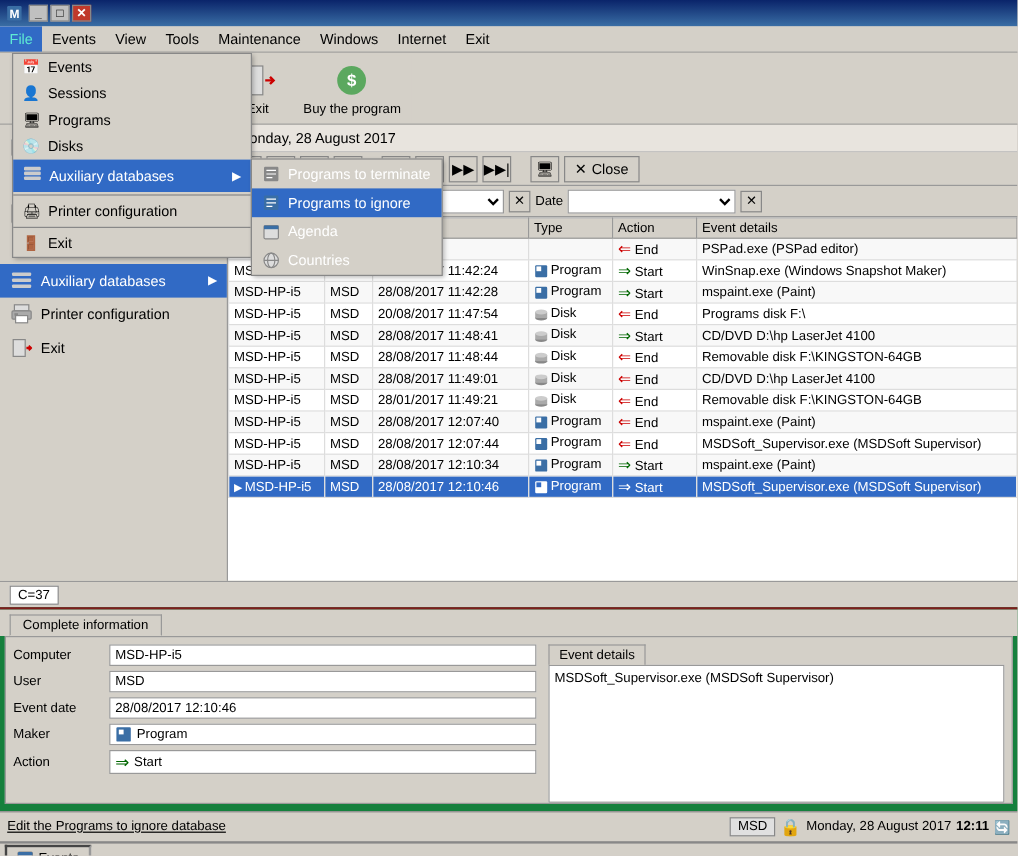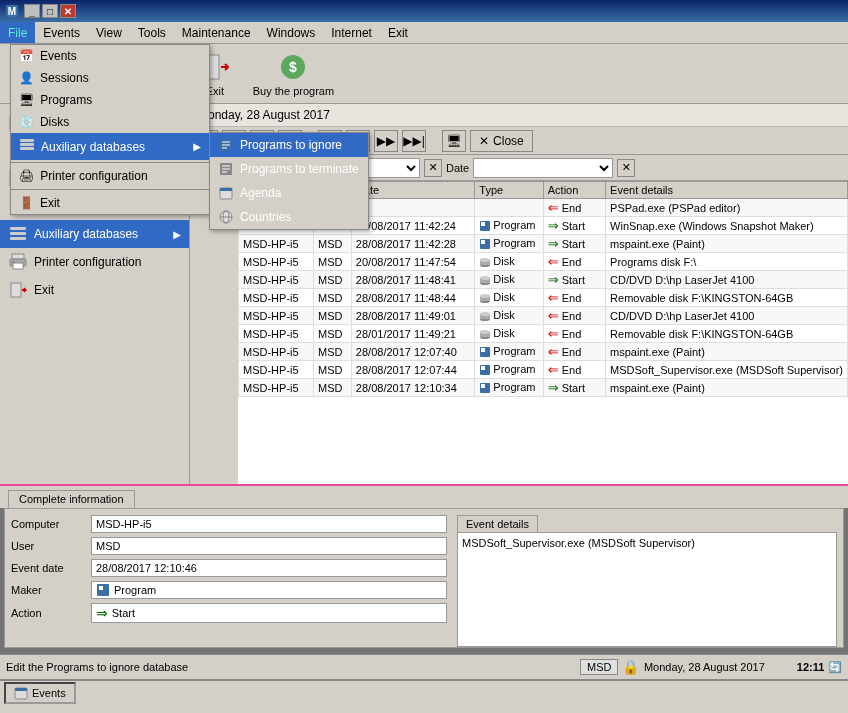--- a/index.html
+++ b/index.html
@@ -76,45 +76,45 @@
     .info-left { flex: 1; }
     .info-row { display: flex; align-items: center; margin-bottom: 4px; font-size: 11px; }
     .info-label { width: 80px; font-size: 11px; }
     .info-value { background: white; border: 1px solid #999; padding: 1px 4px; flex: 1; font-size: 11px; min-height: 18px; display: flex; align-items: center; gap: 4px; }
     .info-right { width: 380px; }
     .info-detail-tab { background: #d4d0c8; border: 1px solid #999; border-bottom: none; padding: 2px 8px; font-size: 11px; display: inline-block; }
     .info-detail-content { background: white; border: 1px solid #999; padding: 4px; height: 115px; font-size: 11px; }
 
     
     #bottombar { background: #d4d0c8; height: 25px; display: flex; align-items: center; padding: 0 6px; border-top: 1px solid #888; font-size: 11px; gap: 8px; }
-    .status-text { flex: 1; }
+    .status-text { flex: 1; text-decoration: underline; }
     .status-right { display: flex; align-items: center; gap: 4px; }
     .status-user { background: #e0e0e0; border: 1px solid #888; padding: 1px 6px; }
     .status-lock { font-size: 14px; }
     .status-date { }
-    .status-time { font-weight: bold; margin-left: 28px; }
+    .status-time { font-weight: bold; }
 
     
     #taskbar { background: #d4d0c8; height: 25px; display: flex; align-items: center; padding: 0 4px; border-top: 2px solid #888; }
     .taskbar-btn { background: #d4d0c8; border: 2px inset #999; padding: 2px 8px; font-size: 11px; cursor: pointer; display: flex; align-items: center; gap: 4px; }
 
     
     #dropdown-overlay { position: absolute; top: 0; left: 0; width: 100%; height: 100%; z-index: 100; pointer-events: none; }
     .dropdown { position: absolute; background: #d4d0c8; border: 1px solid #888; box-shadow: 2px 2px 4px rgba(0,0,0,0.3); min-width: 160px; font-size: 12px; pointer-events: all; }
     .dropdown-item { display: flex; align-items: center; gap: 6px; padding: 4px 8px; cursor: pointer; position: relative; }
     .dropdown-item:hover, .dropdown-item.active { background: #316ac5; color: white; }
     .dropdown-item .submenu-arrow { margin-left: auto; font-size: 10px; }
     .dropdown-separator { border-top: 1px solid #888; margin: 2px 0; }
     .submenu { position: absolute; left: 100%; top: 0; background: #d4d0c8; border: 1px solid #888; box-shadow: 2px 2px 4px rgba(0,0,0,0.3); min-width: 160px; }
     .submenu-item { display: flex; align-items: center; gap: 6px; padding: 4px 8px; cursor: pointer; }
     .submenu-item:hover, .submenu-item.active { background: #316ac5; color: white; }
     .sub-icon { width: 16px; height: 16px; display: flex; align-items: center; justify-content: center; }
 
     
-    #table-container { overflow-y: auto; overflow-x: hidden; margin-left: 48px; }
+    #table-container { overflow-y: auto; overflow-x: hidden; }
     ::-webkit-scrollbar { width: 16px; }
     ::-webkit-scrollbar-track { background: #d4d0c8; }
     ::-webkit-scrollbar-thumb { background: #a0a0a0; border: 1px solid #888; }
   </style>
 </head>
 <body>
 
 <div style="position: relative; width: 848px; height: 713px; overflow: hidden;">
 
   <div id="titlebar">
@@ -465,28 +465,42 @@
     <td>MSD-HP-i5</td>
     <td>MSD</td>
     <td>28/08/2017 12:10:34</td>
     <td><svg width="12" height="12" viewBox="0 0 12 12" style="vertical-align:middle;margin-right:2px">
                     <rect x="1" y="1" width="10" height="10" rx="1" fill="#3a6ea5"></rect>
                     <rect x="2" y="2" width="4" height="4" fill="white"></rect>
                   </svg>Program</td>
     <td><span style="color:#060;font-size:13px;">⇒</span> Start</td>
     <td>mspaint.exe  (Paint)</td>
   </tr>
+              <tr class="selected">
+    <td><span style="font-size:9px; margin-right:2px;">▶</span>MSD-HP-i5</td>
+    <td>MSD</td>
+    <td>28/08/2017 12:10:46</td>
+    <td><svg width="12" height="12" viewBox="0 0 12 12" style="vertical-align:middle;margin-right:2px">
+                    <rect x="1" y="1" width="10" height="10" rx="1" fill="white"></rect>
+                    <rect x="2" y="2" width="4" height="4" fill="#316ac5"></rect>
+                  </svg>Program</td>
+    <td><span style="color:white;font-size:13px;">⇒</span> Start</td>
+    <td>MSDSoft_Supervisor.exe  (MSDSoft Supervisor)</td>
+  </tr>
             </tbody>
         </table>
       </div>
     </div>
   </div>
 
-
-  <div id="infopanel" style="height:170px; background:#737373; border-top:2px solid #ec4899;">
+  <div id="statusbar" style="height:22px; background:#d4d0c8; border-top:1px solid #999; display:flex; align-items:center; padding:0 8px;">
+    <span id="count-label" style="background:white; border:1px solid #888; padding:1px 6px; font-size:11px;">C=37</span>
+  </div>
+
+  <div id="infopanel" style="height:170px; background:#15803d; border-top:2px solid #7f1d1d;">
     <div class="tab-bar">
       <div class="tab active">
         <span>Complete information</span>
       </div>
     </div>
     <div class="info-content">
       <div class="info-left">
         <div class="info-row">
           <span class="info-label">Computer</span>
           <div class="info-value">
@@ -581,45 +595,45 @@
           <svg width="16" height="16" viewBox="0 0 16 16">
             <rect x="1" y="2" width="14" height="3" fill="#ccc" rx="1"></rect>
             <rect x="1" y="6" width="14" height="3" fill="#ccc" rx="1"></rect>
             <rect x="1" y="10" width="14" height="3" fill="#ccc" rx="1"></rect>
           </svg>
         </span>
         <span>Auxiliary databases</span>
         <span class="submenu-arrow">▶</span>
 
         <div class="submenu" style="left:100%; top:-1px;">
+          <div class="submenu-item">
+            <div class="sub-icon">
+              <svg width="14" height="14" viewBox="0 0 14 14">
+                <rect x="1" y="1" width="12" height="12" rx="1" fill="#888"></rect>
+                <line x1="3" y1="4" x2="11" y2="4" stroke="white" stroke-width="1"></line>
+                <line x1="3" y1="7" x2="11" y2="7" stroke="white" stroke-width="1"></line>
+                <line x1="3" y1="10" x2="8" y2="10" stroke="white" stroke-width="1"></line>
+              </svg>
+            </div>
+            <span>Programs to terminate</span>
+          </div>
           <div class="submenu-item active">
             <div class="sub-icon">
               <svg width="14" height="14" viewBox="0 0 14 14">
                 <rect x="1" y="1" width="12" height="12" rx="1" fill="#3a6ea5"></rect>
                 <line x1="3" y1="4" x2="11" y2="4" stroke="white" stroke-width="1"></line>
                 <line x1="3" y1="7" x2="11" y2="7" stroke="white" stroke-width="1"></line>
                 <line x1="3" y1="10" x2="8" y2="10" stroke="white" stroke-width="1"></line>
               </svg>
             </div>
             <span>Programs to ignore</span>
           </div>
           <div class="submenu-item">
             <div class="sub-icon">
               <svg width="14" height="14" viewBox="0 0 14 14">
-                <rect x="1" y="1" width="12" height="12" rx="1" fill="#888"></rect>
-                <line x1="3" y1="4" x2="11" y2="4" stroke="white" stroke-width="1"></line>
-                <line x1="3" y1="7" x2="11" y2="7" stroke="white" stroke-width="1"></line>
-                <line x1="3" y1="10" x2="8" y2="10" stroke="white" stroke-width="1"></line>
-              </svg>
-            </div>
-            <span>Programs to terminate</span>
-          </div>
-          <div class="submenu-item">
-            <div class="sub-icon">
-              <svg width="14" height="14" viewBox="0 0 14 14">
                 <rect x="1" y="2" width="12" height="11" rx="1" fill="#ddd" stroke="#888" stroke-width="1"></rect>
                 <rect x="1" y="2" width="12" height="3" fill="#3a6ea5"></rect>
               </svg>
             </div>
             <span>Agenda</span>
           </div>
           <div class="submenu-item">
             <div class="sub-icon">
               <svg width="14" height="14" viewBox="0 0 14 14">
                 <circle cx="7" cy="7" r="6" fill="#ddd" stroke="#888" stroke-width="1"></circle>

